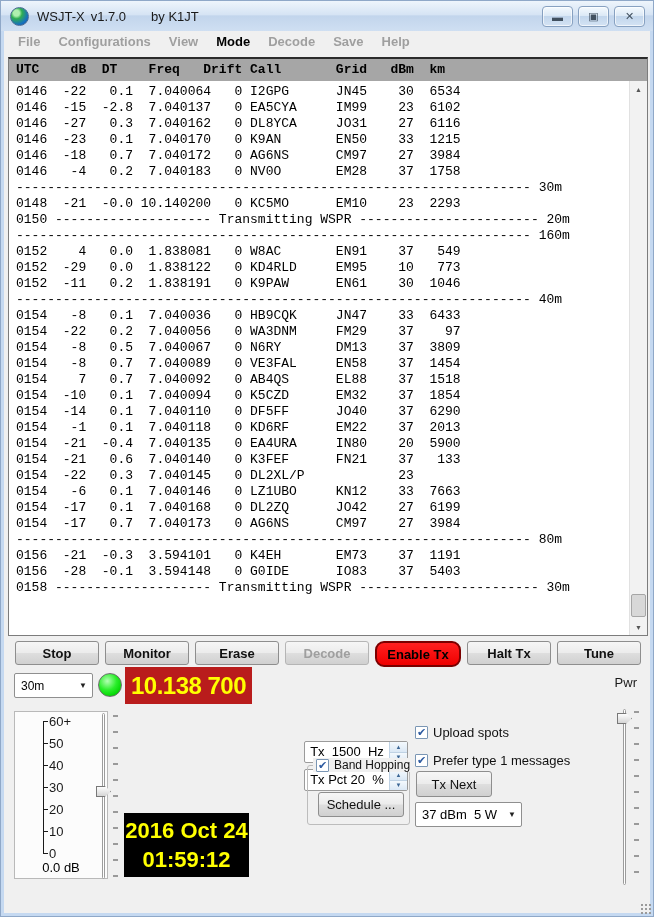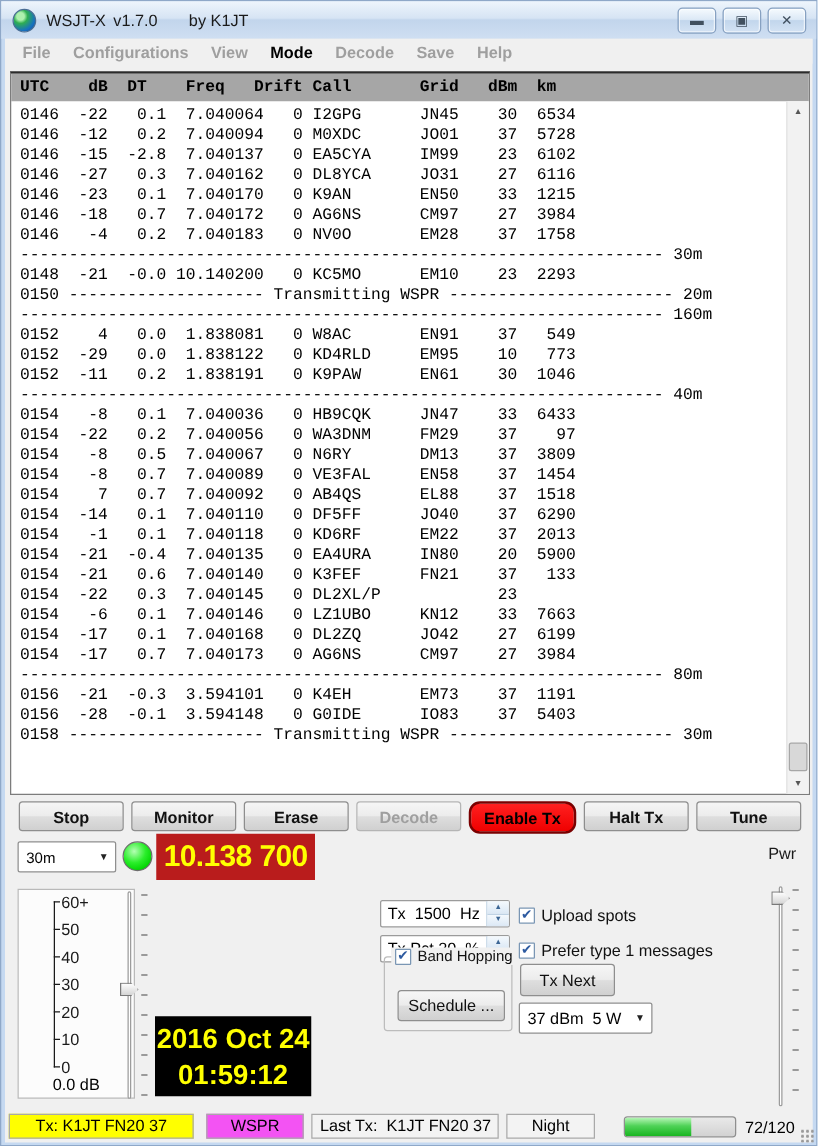--- a/index.html
+++ b/index.html
@@ -101,21 +101,21 @@
   .slider-pwr{left:614px;top:708px;height:176px;}
   .slider-pwr .sthumb{top:4px;}
 
   
   .datetime{position:absolute;left:123px;top:812px;width:125px;height:64px;background:#000;
     color:#ffff00;font-weight:bold;font-size:22px;line-height:29px;text-align:center;
     padding-top:3px;box-sizing:border-box;}
 
   
   .spin{position:absolute;width:104px;height:22px;background:#fff;border:1px solid #9b9b9b;
-    border-radius:2px;box-sizing:border-box;font-size:13px;}
+    border-radius:2px;box-sizing:border-box;font-size:13px;margin-top:21px;}
   .spin-text{position:absolute;left:0;right:18px;top:0;bottom:0;text-align:center;
     line-height:20px;white-space:pre;}
   .spin-btns{position:absolute;right:0;top:0;bottom:0;width:17px;display:flex;
     flex-direction:column;border-left:1px solid #bfd2e4;}
   .su,.sd{flex:1;display:flex;align-items:center;justify-content:center;font-size:6px;
     color:#3c6695;background:linear-gradient(#f4f9fd,#dbe8f5);}
   .su{border-bottom:1px solid #bfd2e4;}
   .spin-tx{left:303px;top:719px;} .spin-pct{left:303px;top:747px;}
 
   
@@ -180,39 +180,39 @@
       <span class="mitem">Mode</span>
       <span class="mitem dis">Decode</span>
       <span class="mitem dis">Save</span>
       <span class="mitem dis">Help</span>
     </div>
 
   <div class="decode-table">
     <div class="thead">UTC    dB  DT    Freq   Drift Call       Grid   dBm  km</div>
     <div class="tbody">
         <div class="trow">0146  -22   0.1  7.040064   0 I2GPG      JN45    30  6534</div>
-        <div class="trow">0146  -12   0.2  7.040094   0 M0XDC      JO01    37  5728</div>
         <div class="trow">0146  -15  -2.8  7.040137   0 EA5CYA     IM99    23  6102</div>
         <div class="trow">0146  -27   0.3  7.040162   0 DL8YCA     JO31    27  6116</div>
         <div class="trow">0146  -23   0.1  7.040170   0 K9AN       EN50    33  1215</div>
         <div class="trow">0146  -18   0.7  7.040172   0 AG6NS      CM97    27  3984</div>
         <div class="trow">0146   -4   0.2  7.040183   0 NV0O       EM28    37  1758</div>
         <div class="trow">------------------------------------------------------------------ 30m</div>
         <div class="trow">0148  -21  -0.0 10.140200   0 KC5MO      EM10    23  2293</div>
         <div class="trow">0150 -------------------- Transmitting WSPR ----------------------- 20m</div>
         <div class="trow">------------------------------------------------------------------ 160m</div>
         <div class="trow">0152    4   0.0  1.838081   0 W8AC       EN91    37   549</div>
         <div class="trow">0152  -29   0.0  1.838122   0 KD4RLD     EM95    10   773</div>
         <div class="trow">0152  -11   0.2  1.838191   0 K9PAW      EN61    30  1046</div>
         <div class="trow">------------------------------------------------------------------ 40m</div>
         <div class="trow">0154   -8   0.1  7.040036   0 HB9CQK     JN47    33  6433</div>
         <div class="trow">0154  -22   0.2  7.040056   0 WA3DNM     FM29    37    97</div>
         <div class="trow">0154   -8   0.5  7.040067   0 N6RY       DM13    37  3809</div>
         <div class="trow">0154   -8   0.7  7.040089   0 VE3FAL     EN58    37  1454</div>
         <div class="trow">0154    7   0.7  7.040092   0 AB4QS      EL88    37  1518</div>
+        <div class="trow">0154  -10   0.1  7.040094   0 K5CZD      EM32    37  1854</div>
         <div class="trow">0154  -14   0.1  7.040110   0 DF5FF      JO40    37  6290</div>
         <div class="trow">0154   -1   0.1  7.040118   0 KD6RF      EM22    37  2013</div>
         <div class="trow">0154  -21  -0.4  7.040135   0 EA4URA     IN80    20  5900</div>
         <div class="trow">0154  -21   0.6  7.040140   0 K3FEF      FN21    37   133</div>
         <div class="trow">0154  -22   0.3  7.040145   0 DL2XL/P            23      </div>
         <div class="trow">0154   -6   0.1  7.040146   0 LZ1UBO     KN12    33  7663</div>
         <div class="trow">0154  -17   0.1  7.040168   0 DL2ZQ      JO42    27  6199</div>
         <div class="trow">0154  -17   0.7  7.040173   0 AG6NS      CM97    27  3984</div>
         <div class="trow">------------------------------------------------------------------ 80m</div>
         <div class="trow">0156  -21  -0.3  3.594101   0 K4EH       EM73    37  1191</div>
@@ -325,25 +325,15 @@
     <span>37 dBm  5 W</span>
     <span class="arr">▼</span>
   </div>
 
   <div class="vslider slider-pwr">
     <div class="groove"></div>
     <div class="sticks"></div>
     <div class="sthumb"></div>
   </div>
 
-  <div class="statusbar">
-    <div class="sbox st-tx">Tx: K1JT FN20 37</div>
-    <div class="sbox st-mode">WSPR</div>
-    <div class="sbox st-last">Last Tx:  K1JT FN20 37</div>
-    <div class="sbox st-night">Night</div>
-    <div class="progress">
-      <div class="pfill" style="width: 60%;"></div>
-    </div>
-    <div class="st-count">72/120</div>
-  </div>
 
   <div class="grip"></div>
 </div>
 
 </body></html>

